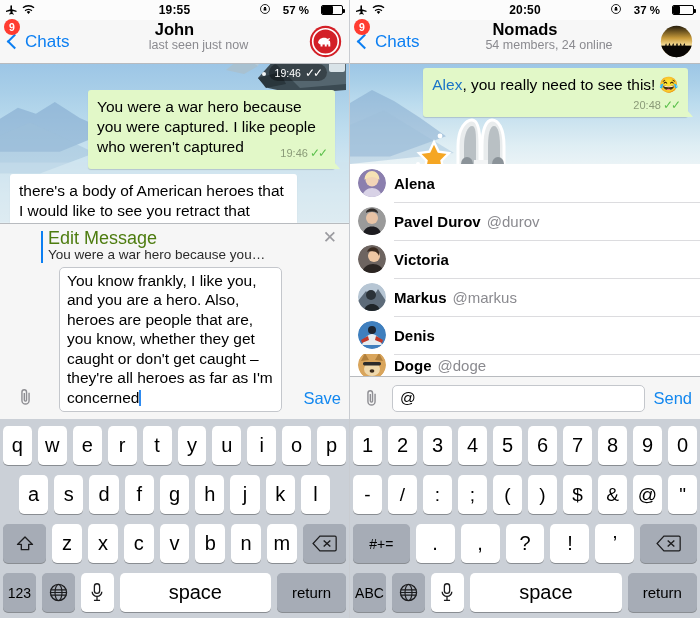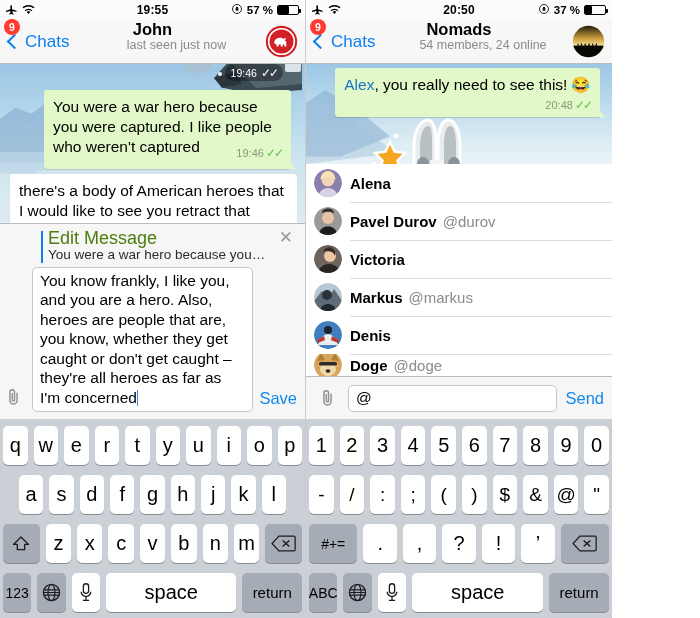--- a/index.html
+++ b/index.html
@@ -3,36 +3,36 @@
 <meta charset="utf-8">
 <style>
   * { box-sizing: border-box; margin: 0; padding: 0; }
   html, body {
     width: 700px; height: 618px;
     font-family: "Liberation Sans", sans-serif;
     background: #ffffff;
     overflow: hidden;
   }
   .screens { display: flex; width: 700px; height: 618px; }
-  .phone { width: 306px; height: 618px; position: relative; overflow: hidden; background:#fff; }
+  .phone { width: 350px; height: 618px; position: relative; overflow: hidden; background:#fff; }
   .phone.left { border-right: 1px solid #c9ccd1; }
 
   
   .status-bar {
     height: 20px; display: flex; align-items: center;
     background: #fcfcfc; padding: 0 6px; font-size: 11.5px; font-weight: bold;
     color: #000; position: relative;
   }
   .sb-left { display: flex; align-items: center; gap: 4px; }
   .sb-center {
     position: absolute; left: 0; right: 0; text-align: center;
     font-size: 12px; font-weight: bold; letter-spacing: .2px;
   }
   .sb-right {
-    margin-left: auto; display: flex; align-items: center; gap: 4px;
+    margin-left: auto; display: flex; align-items: center; gap: 12px;
     position: relative; z-index: 2; font-size: 11.5px;
   }
   .batt {
     width: 22px; height: 10px; border: 1px solid #000; border-radius: 2px;
     position: relative; display: inline-block;
   }
   .batt::after {
     content: ""; position: absolute; right: -3px; top: 3px;
     width: 2px; height: 4px; background: #000; border-radius: 0 1px 1px 0;
   }
@@ -128,21 +128,21 @@
   .edit-bar {
     position: absolute; left: 41px; top: 7px; width: 2px; height: 32px; background:#0c7ff2;
   }
   .edit-texts { padding-left: 8px; flex: 1; }
   .edit-title { color: #4d7c0f; font-size: 18px; line-height: 16px; }
   .edit-preview { color: #2b2b2b; font-size: 13.5px; line-height: 17px; }
   .edit-close {
     color: #9b9ba0; font-size: 17px; line-height: 16px; cursor: pointer;
     padding: 0 2px;
   }
-  .input-row { display: flex; align-items: flex-end; padding: 0 8px 7px 0; gap: 6px; }
+  .input-row { display: flex; align-items: flex-end; padding: 0 8px 7px 12px; gap: 21px; }
   .clip { width: 26px; min-width:26px; height: 30px; display:flex; align-items:center; justify-content:center; cursor:pointer;}
   .textbox {
     flex: 1; background: #fff; border: 1px solid #c4c7cc; border-radius: 5px;
     padding: 3px 7px 4px 7px; font-size: 15.5px; line-height: 19.5px; color: #000;
     min-height: 30px;
   }
   .caret { display:inline-block; width:1.5px; height:16px; background:#2e8bf0; vertical-align:-3px; }
   .send-btn { color: #1287ef; font-size: 16.5px; font-weight: 500; padding-bottom: 4px; cursor: pointer; }
 
   

